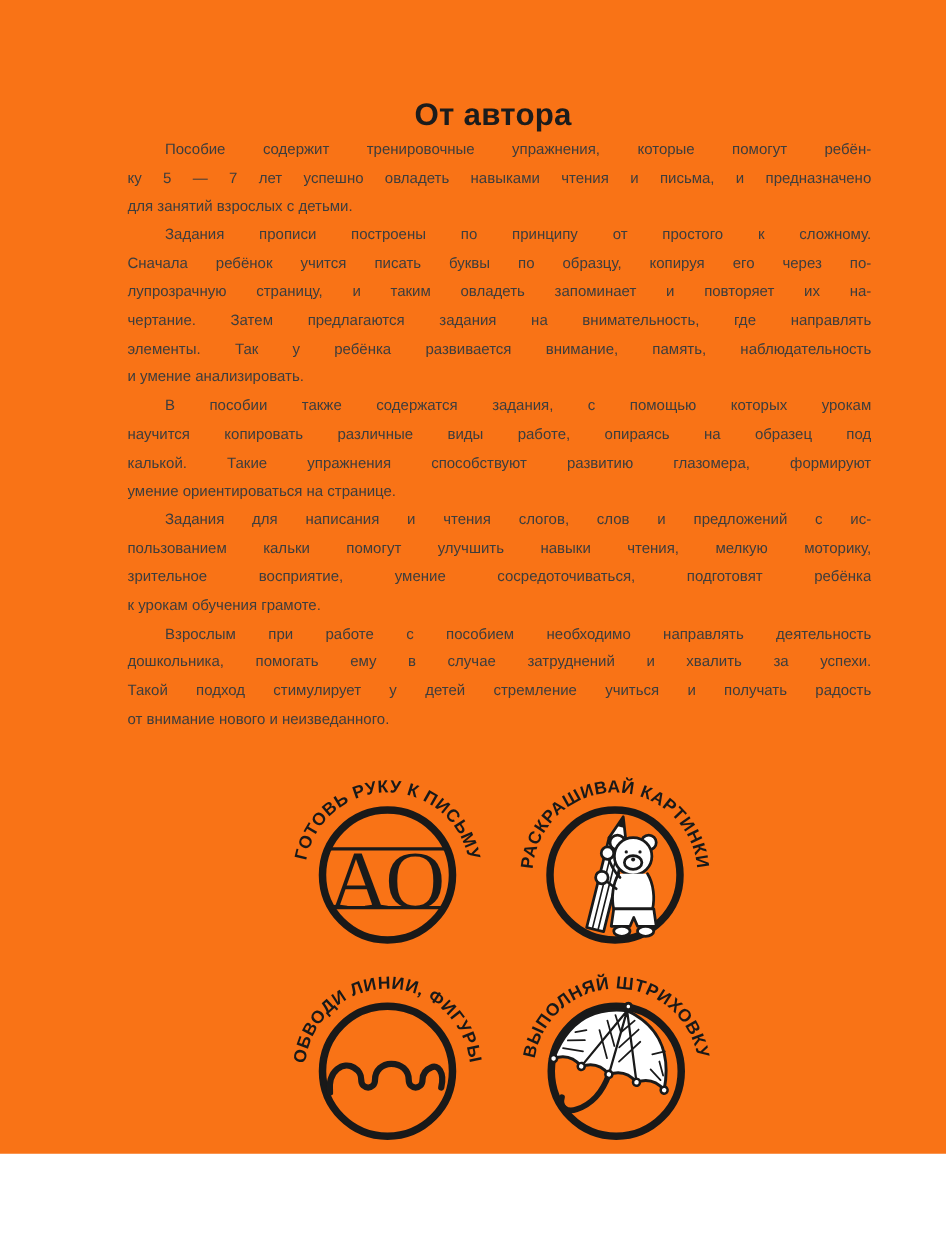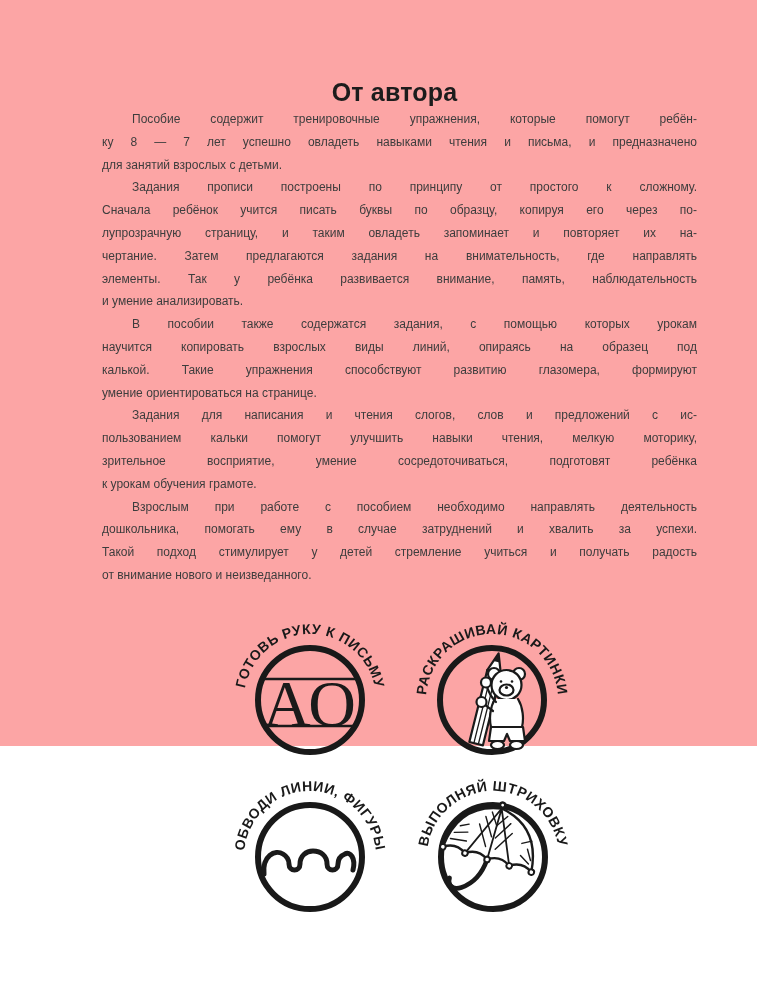--- a/index.html
+++ b/index.html
@@ -4,22 +4,22 @@
 <style>
   html, body { margin: 0; padding: 0; }
   body {
     width: 757px; height: 1001px;
     background: #ffffff;
     font-family: "Liberation Sans", sans-serif;
     overflow: hidden;
   }
   .page {
     position: relative;
-    width: 757px; height: 746px;
-    background: #fca5a5;
+    width: 757px; height: 923px;
+    background: #f97316;
   }
   .title {
     position: absolute;
     left: 97px; top: 78px; width: 595px;
     margin: 0;
     text-align: center;
     font-size: 25px;
     line-height: 28px;
     font-weight: bold;
     color: #1c1c1c;
@@ -64,30 +64,30 @@
 </style>
 </head>
 <body>
 
 <div class="page">
 
   <h1 class="title">От автора</h1>
 
   <div class="textblock">
       <div class="line first">Пособие содержит тренировочные упражнения, которые помогут ребён-</div>
-      <div class="line">ку 8 — 7 лет успешно овладеть навыками чтения и письма, и предназначено</div>
+      <div class="line">ку 5 — 7 лет успешно овладеть навыками чтения и письма, и предназначено</div>
       <div class="line last">для занятий взрослых с детьми.</div>
       <div class="line first">Задания прописи построены по принципу от простого к сложному.</div>
       <div class="line">Сначала ребёнок учится писать буквы по образцу, копируя его через по-</div>
       <div class="line">лупрозрачную страницу, и таким овладеть запоминает и повторяет их на-</div>
       <div class="line">чертание. Затем предлагаются задания на внимательность, где направлять</div>
       <div class="line">элементы. Так у ребёнка развивается внимание, память, наблюдательность</div>
       <div class="line last">и умение анализировать.</div>
       <div class="line first">В пособии также содержатся задания, с помощью которых урокам</div>
-      <div class="line">научится копировать взрослых виды линий, опираясь на образец под</div>
+      <div class="line">научится копировать различные виды работе, опираясь на образец под</div>
       <div class="line">калькой. Такие упражнения способствуют развитию глазомера, формируют</div>
       <div class="line last">умение ориентироваться на странице.</div>
       <div class="line first">Задания для написания и чтения слогов, слов и предложений с ис-</div>
       <div class="line">пользованием кальки помогут улучшить навыки чтения, мелкую моторику,</div>
       <div class="line">зрительное восприятие, умение сосредоточиваться, подготовят ребёнка</div>
       <div class="line last">к урокам обучения грамоте.</div>
       <div class="line first">Взрослым при работе с пособием необходимо направлять деятельность</div>
       <div class="line">дошкольника, помогать ему в случае затруднений и хвалить за успехи.</div>
       <div class="line">Такой подход стимулирует у детей стремление учиться и получать радость</div>
       <div class="line last">от внимание нового и неизведанного.</div>

